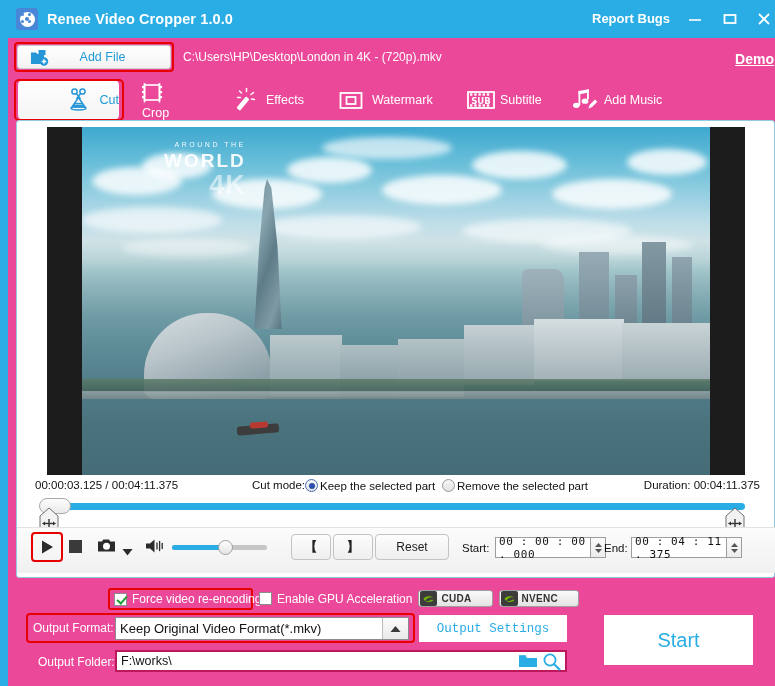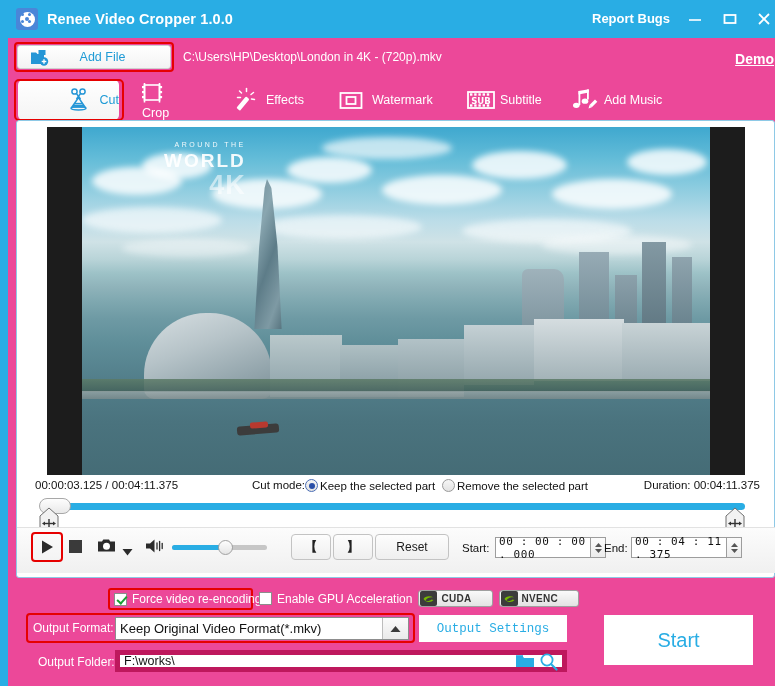--- a/index.html
+++ b/index.html
@@ -349,21 +349,21 @@
   }
 
   
   .ofo-label {
     position: absolute; left: 30px; top: 655px;
     color: #ffffff; font-size: 12px;
   }
   .ofo-field {
     position: absolute; left: 107px; top: 650px;
     width: 452px; height: 22px;
-    background: #ffffff; border: 5px solid #be185d;
+    background: #ffffff; border: 2px solid #be185d;
     display: flex; align-items: center; cursor: text;
   }
   .ofo-text { font-size: 12.5px; color: #111; padding-left: 4px; flex: 1; }
   .ofo-ic { margin-right: 4px; cursor: pointer; display: flex; align-items: center; }
 </style>
 </head>
 <body>
 
 <div id="app">
 

